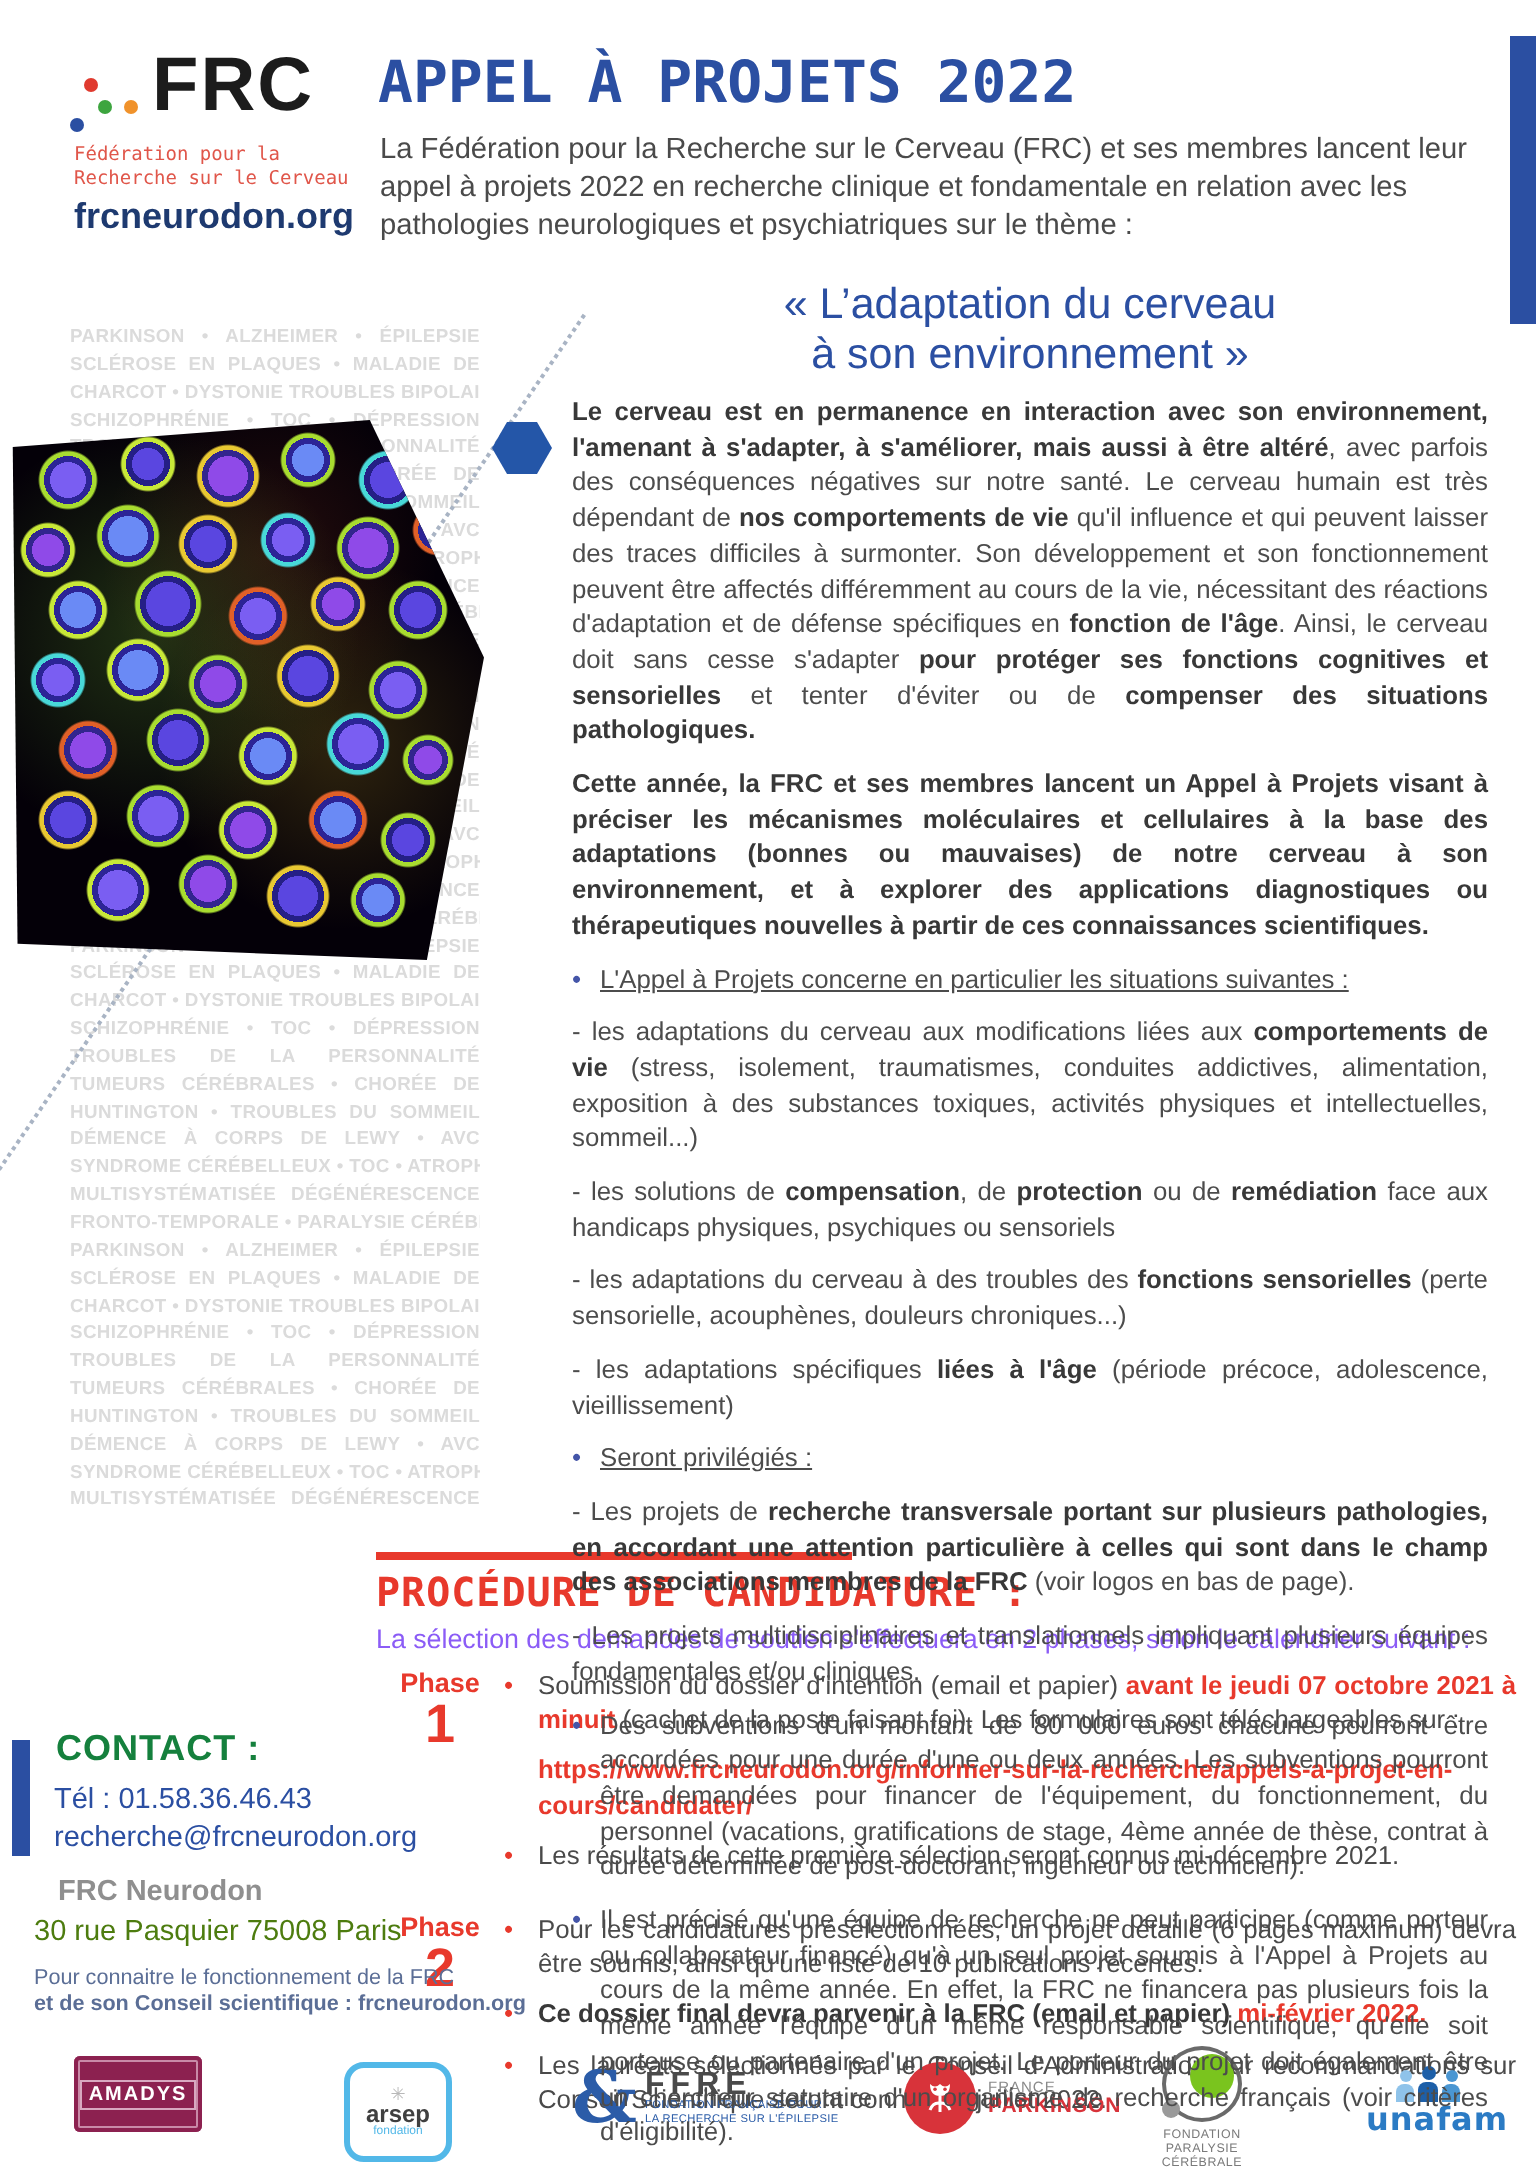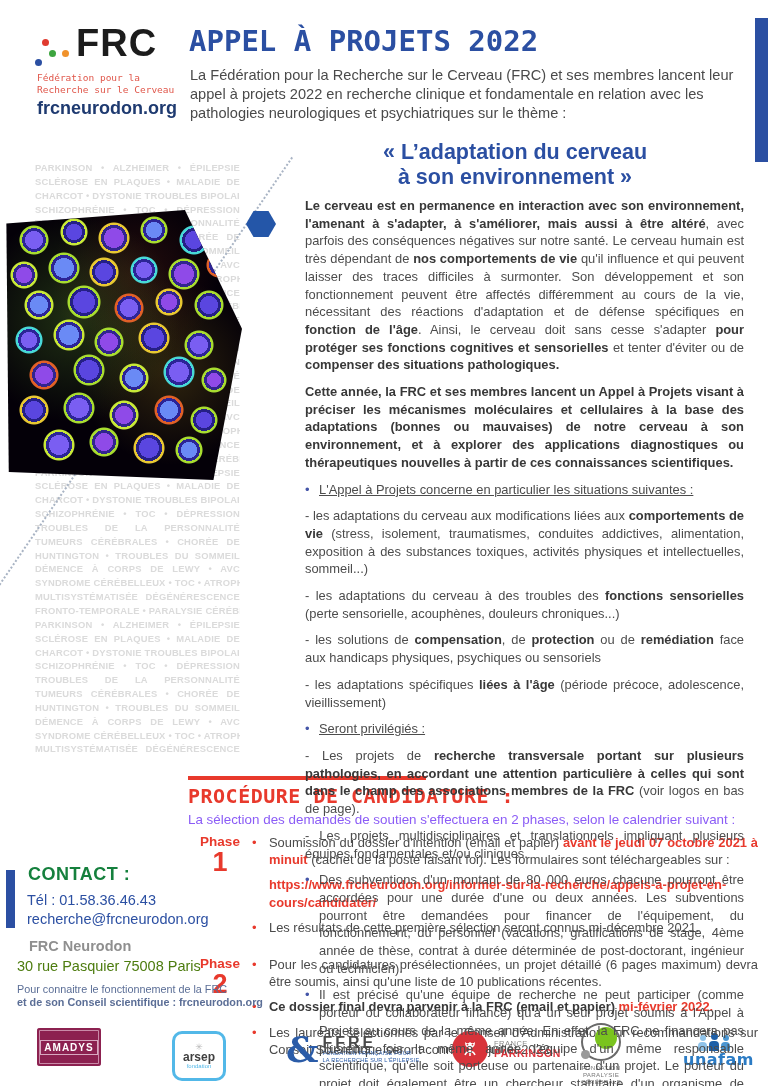--- a/index.html
+++ b/index.html
@@ -21,21 +21,21 @@
   .org-name{position:absolute;left:4px;top:44px;font-family:"DejaVu Sans Mono",monospace;
             font-size:9.5px;line-height:11.5px;color:#e0564a;}
   .site{position:absolute;left:4px;top:70px;font-size:18px;font-weight:bold;color:#1e3a70;}
 
   
   .title{position:absolute;left:189px;top:24px;font-family:"DejaVu Sans Mono",monospace;
          font-size:29px;font-weight:bold;color:#2b4fa2;letter-spacing:0px;}
   .intro{position:absolute;left:190px;top:66px;width:556px;font-size:14.6px;
          line-height:19.2px;color:#4a4a4a;}
   .theme{position:absolute;left:285px;top:140px;width:460px;text-align:center;
-         font-size:21.5px;font-weight:bold;color:#2b4fa2;line-height:25px;}
+         font-size:21.5px;font-weight:normal;color:#2b4fa2;line-height:25px;}
 
   
   .sidebar-words{position:absolute;left:35px;top:162px;width:205px;z-index:0;}
   .sb-line{height:13.85px;font-size:9.4px;font-weight:bold;color:#dbdbdb;
            white-space:nowrap;overflow:hidden;text-align:justify;text-align-last:justify;
            letter-spacing:.2px;}
 
   
   .dotted-line{position:absolute;left:293px;top:158px;width:518px;height:0;
                border-top:2.4px dotted #a9b4c4;transform-origin:0 0;
@@ -86,21 +86,21 @@
       radial-gradient(circle at 55% 25%,rgba(230,90,40,.15),transparent 35%);
   }
 
   
   .hexagon{position:absolute;left:246px;top:211px;width:30px;height:26px;background:#2456a8;
     clip-path:polygon(25% 0,75% 0,100% 50%,75% 100%,25% 100%,0 50%);z-index:3;}
 
   
   .body-col{position:absolute;left:286px;top:197px;width:458px;z-index:3;
             font-size:12.9px;line-height:17.7px;color:#4c4c4c;}
-  .block{margin-bottom:9px;margin-left:19px;}
+  .block{margin-bottom:9px;}
   .block.p .btext, .block.dash .btext{text-align:justify;}
   .block.bullet{display:flex;}
   .bmark{width:14px;flex:0 0 14px;color:#4455a8;font-size:13px;}
   .block.bullet .btext{flex:1;text-align:justify;}
   .b{font-weight:bold;color:#383838;}
   .red{color:#e8392c;}
   .u{text-decoration:underline;}
 
   
   .proc-rule{position:absolute;left:188px;top:776px;width:238px;height:4px;background:#e8392c;}
@@ -255,24 +255,24 @@
         <div class="btext"><span class="b">Cette année, la FRC et ses membres lancent un Appel à Projets visant à préciser les mécanismes moléculaires et cellulaires à la base des adaptations (bonnes ou mauvaises) de notre cerveau à son environnement, et à explorer des applications diagnostiques ou thérapeutiques nouvelles à partir de ces connaissances scientifiques.</span></div>
       </div>
       <div class="block bullet">
         <span class="bmark">•</span>
         <div class="btext"><span class="u">L'Appel à Projets concerne en particulier les situations suivantes :</span></div>
       </div>
       <div class="block dash">
         <div class="btext"><span>- les adaptations du cerveau aux modifications liées aux </span><span class="b">comportements de vie</span><span> (stress, isolement, traumatismes, conduites addictives, alimentation, exposition à des substances toxiques, activités physiques et intellectuelles, sommeil...)</span></div>
       </div>
       <div class="block dash">
+        <div class="btext"><span>- les solutions de </span><span class="b">compensation</span><span>, de </span><span class="b">protection</span><span> ou de </span><span class="b">remédiation</span><span> face aux handicaps physiques, psychiques ou sensoriels</span></div>
+      </div>
+      <div class="block dash">
         <div class="btext"><span>- les adaptations du cerveau à des troubles des </span><span class="b">fonctions sensorielles</span><span> (perte sensorielle, acouphènes, douleurs chroniques...)</span></div>
-      </div>
-      <div class="block dash">
-        <div class="btext"><span>- les solutions de </span><span class="b">compensation</span><span>, de </span><span class="b">protection</span><span> ou de </span><span class="b">remédiation</span><span> face aux handicaps physiques, psychiques ou sensoriels</span></div>
       </div>
       <div class="block dash">
         <div class="btext"><span>- les adaptations spécifiques </span><span class="b">liées à l'âge</span><span> (période précoce, adolescence, vieillissement)</span></div>
       </div>
       <div class="block bullet">
         <span class="bmark">•</span>
         <div class="btext"><span class="u">Seront privilégiés :</span></div>
       </div>
       <div class="block dash">
         <div class="btext"><span>- Les projets de </span><span class="b">recherche transversale portant sur plusieurs pathologies, en accordant une attention particulière à celles qui sont dans le champ des associations membres de la FRC</span><span> (voir logos en bas de page).</span></div>

